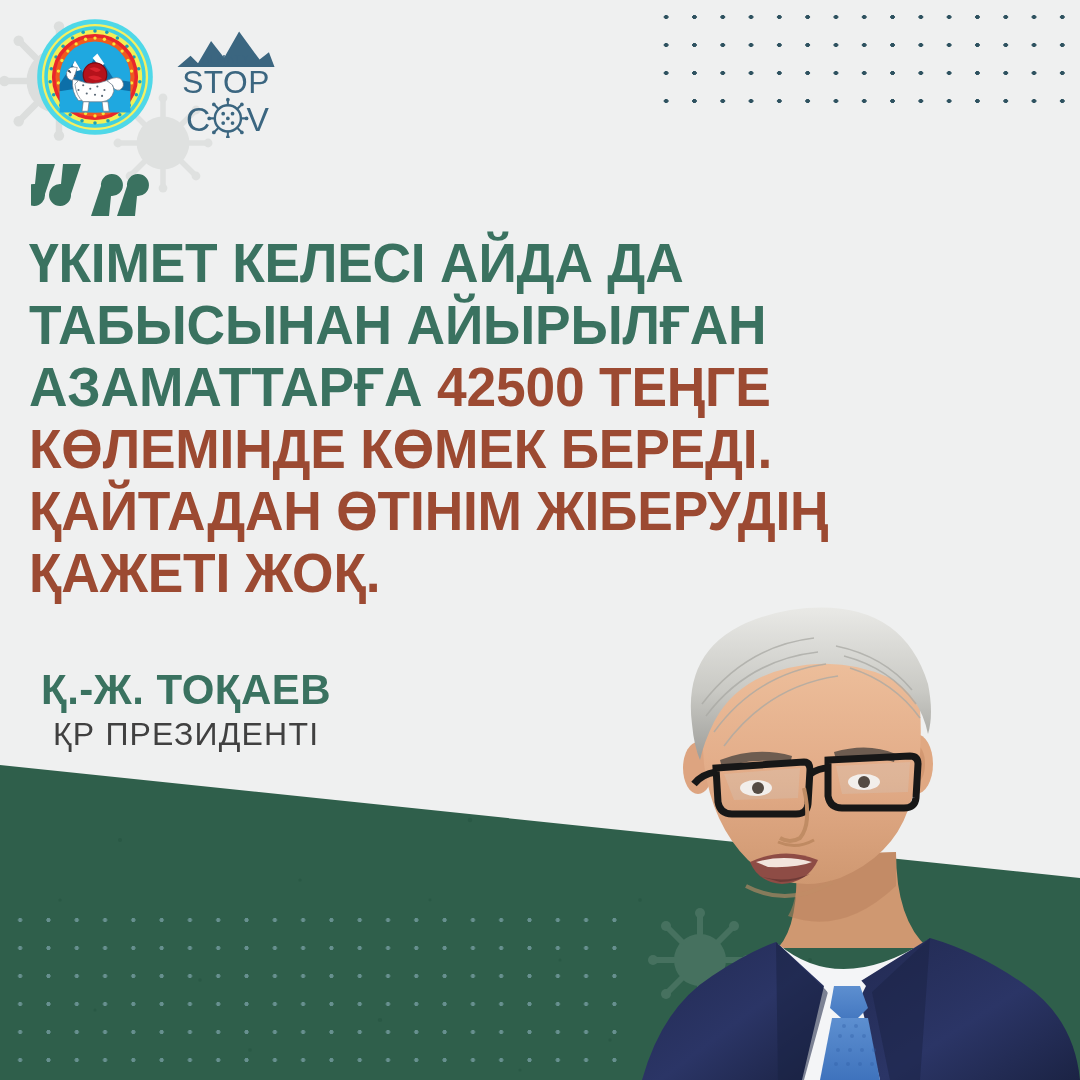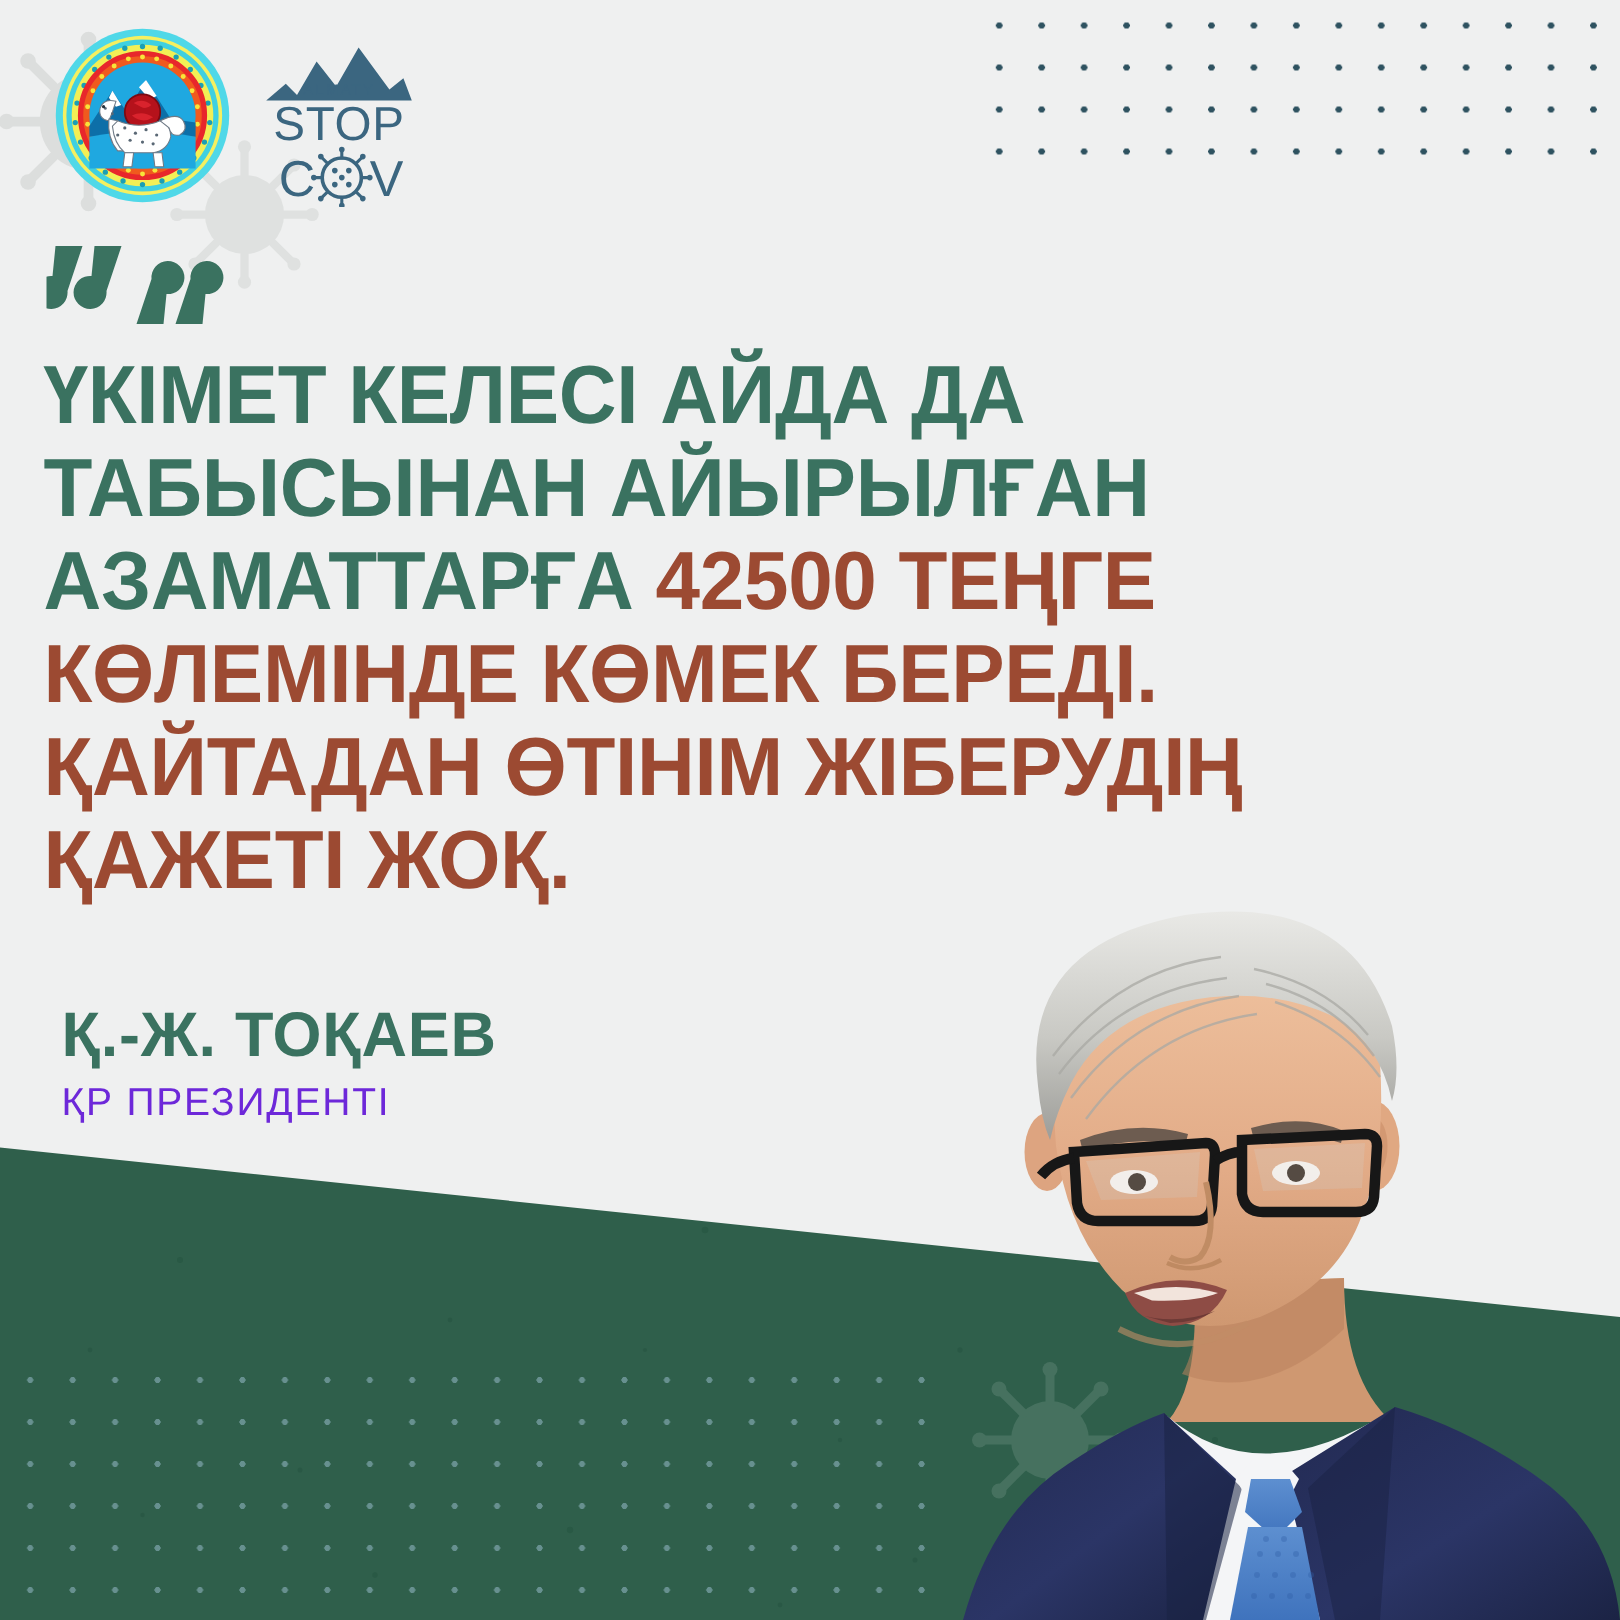--- a/index.html
+++ b/index.html
@@ -103,26 +103,27 @@
     top: 666px;
   }
   .attrib-name {
     font-size: 42px;
     line-height: 48px;
     font-weight: 700;
     color: #3a7260;
     letter-spacing: 0.5px;
   }
   .attrib-role {
-    font-size: 26px;
+    font-size: 32px;
     line-height: 36px;
     font-weight: 400;
-    color: #6d28d9;
+    color: #404040;
     letter-spacing: 1.2px;
     margin-top: 2px;
+    text-align: center;
   }
 
   
   .green-band {
     position: absolute;
     left: 0;
     top: 0;
     width: 1080px;
     height: 1080px;
     pointer-events: none;

